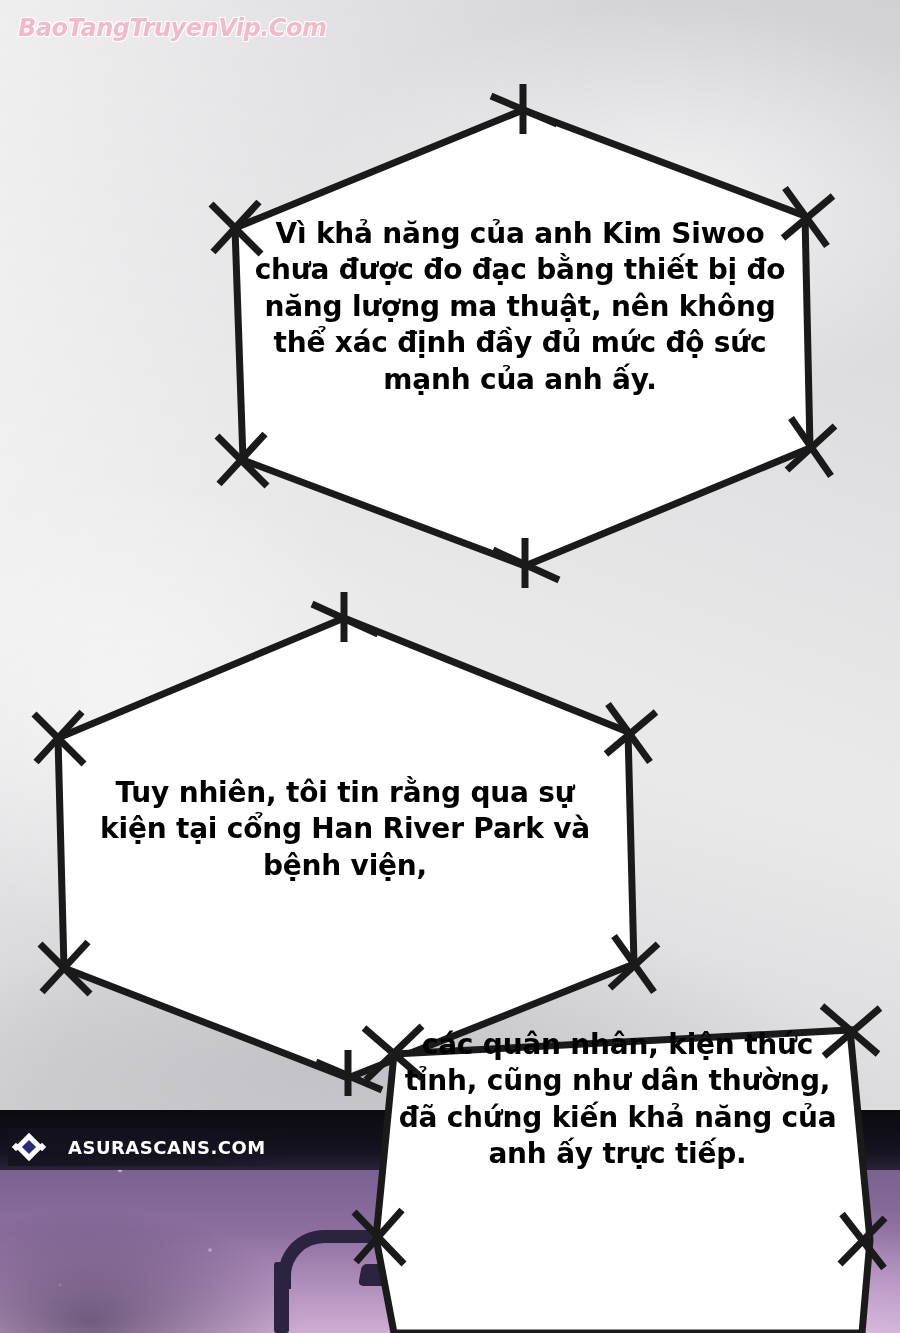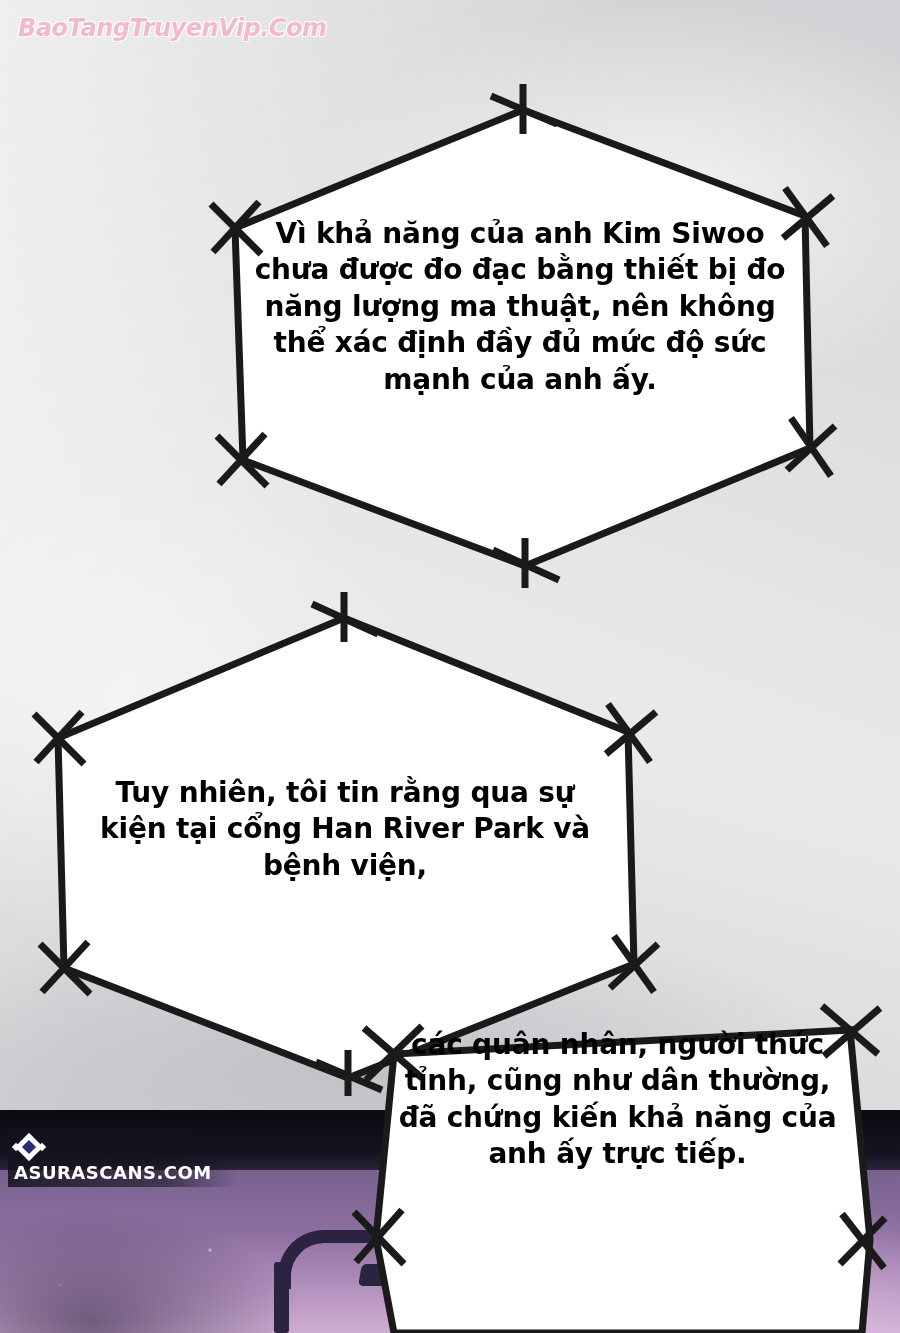--- a/index.html
+++ b/index.html
@@ -137,24 +137,24 @@
       1px -1px 0 #ffffff,
       -1px 1px 0 #ffffff;
     white-space: nowrap;
   }
 
   .wm-asura {
     position: absolute;
     left: 8px;
     top: 1128px;
     display: flex;
-    gap: 0;
+    align-items: center;
+    gap: 24px;
     padding: 4px 26px 4px 6px;
     background: linear-gradient(90deg, rgba(20,18,30,0.85) 0%, rgba(20,18,30,0.55) 70%, rgba(20,18,30,0) 100%);
-    flex-direction: column;
   }
   .wm-asura .logo {
     width: 30px;
     height: 30px;
     position: relative;
     flex: none;
   }
   .wm-asura .logo .diamond {
     position: absolute;
     left: 5px;
@@ -334,16 +334,16 @@
         <line x1="14" y1="26" x2="72" y2="76"></line>
         <line x1="72" y1="24" x2="16" y2="78"></line>
         <line x1="472" y1="4" x2="528" y2="52"></line>
         <line x1="530" y1="6" x2="474" y2="54"></line>
         <line x1="492" y1="212" x2="534" y2="266"></line>
         <line x1="535" y1="216" x2="490" y2="262"></line>
         <line x1="4" y1="210" x2="54" y2="262"></line>
         <line x1="52" y1="208" x2="6" y2="260"></line>
       </g>
     </svg>
-    <div class="text">các quân nhân, người thức tỉnh, cũng như dân thường, đã chứng kiến khả năng của anh ấy trực tiếp.</div>
+    <div class="text">các quân nhân, kiện thức tỉnh, cũng như dân thường, đã chứng kiến khả năng của anh ấy trực tiếp.</div>
   </div>
 
 </div>
 
 </body></html>

